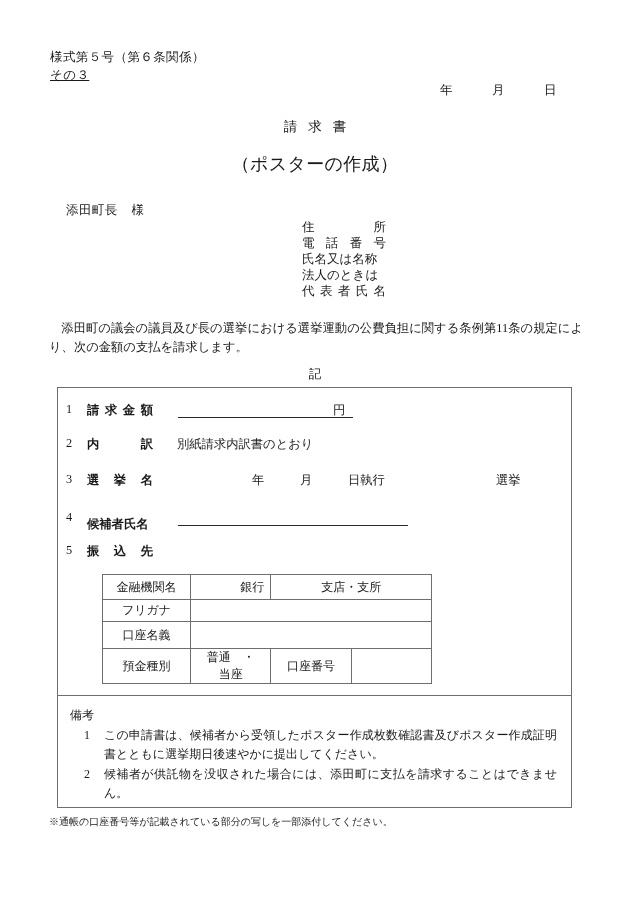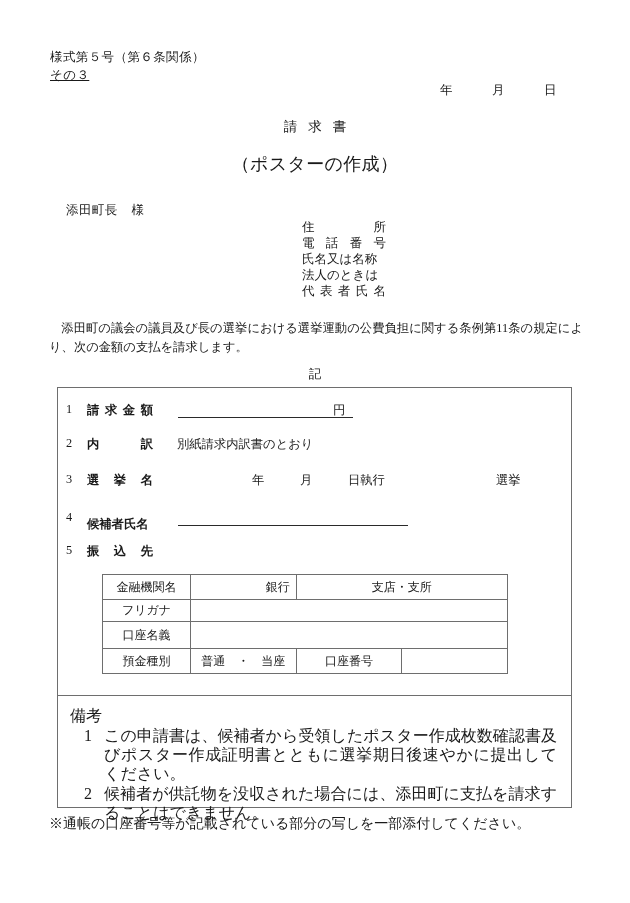--- a/index.html
+++ b/index.html
@@ -220,21 +220,21 @@
     top: 15px;
     width: 230px;
     border-bottom: 1px solid #2a2a2a;
   }
 
   
   .bank-table {
     position: absolute;
     left: 44px;
     top: 186px;
-    width: 406px;
+    width: 330px;
     border-collapse: collapse;
     table-layout: fixed;
     font-size: 12px;
   }
   .bank-table td {
     border: 1px solid #6e6e6e;
     height: 25px;
     padding: 0 6px;
     box-sizing: border-box;
     vertical-align: middle;
@@ -255,21 +255,21 @@
   }
   .row-meigi td { height: 27px; }
   .branch-cell { text-align: center; }
   .acct-kind-cell { width: 106px; text-align: center; }
   .acct-no-label { width: 72px; text-align: center; }
 
   
   .remarks {
     position: relative;
     padding: 10px 14px 0 12px;
-    font-size: 16px;
+    font-size: 12px;
     line-height: 19px;
   }
   .remarks-title {
     margin: 0 0 1px 0;
     white-space: nowrap;
   }
   .remark-item {
     position: relative;
     padding-left: 34px;
     margin-bottom: 1px;
@@ -279,21 +279,21 @@
     position: absolute;
     left: 14px;
     top: 0;
   }
 
   
   .footnote {
     position: absolute;
     left: 49px;
     top: 815px;
-    font-size: 14px;
+    font-size: 10px;
     white-space: nowrap;
   }
 </style>
 </head>
 <body>
 
 <div class="page">
 
   <div class="form-no">様式第５号（第６条関係）</div>
   <div class="form-no-sub">その３</div>

